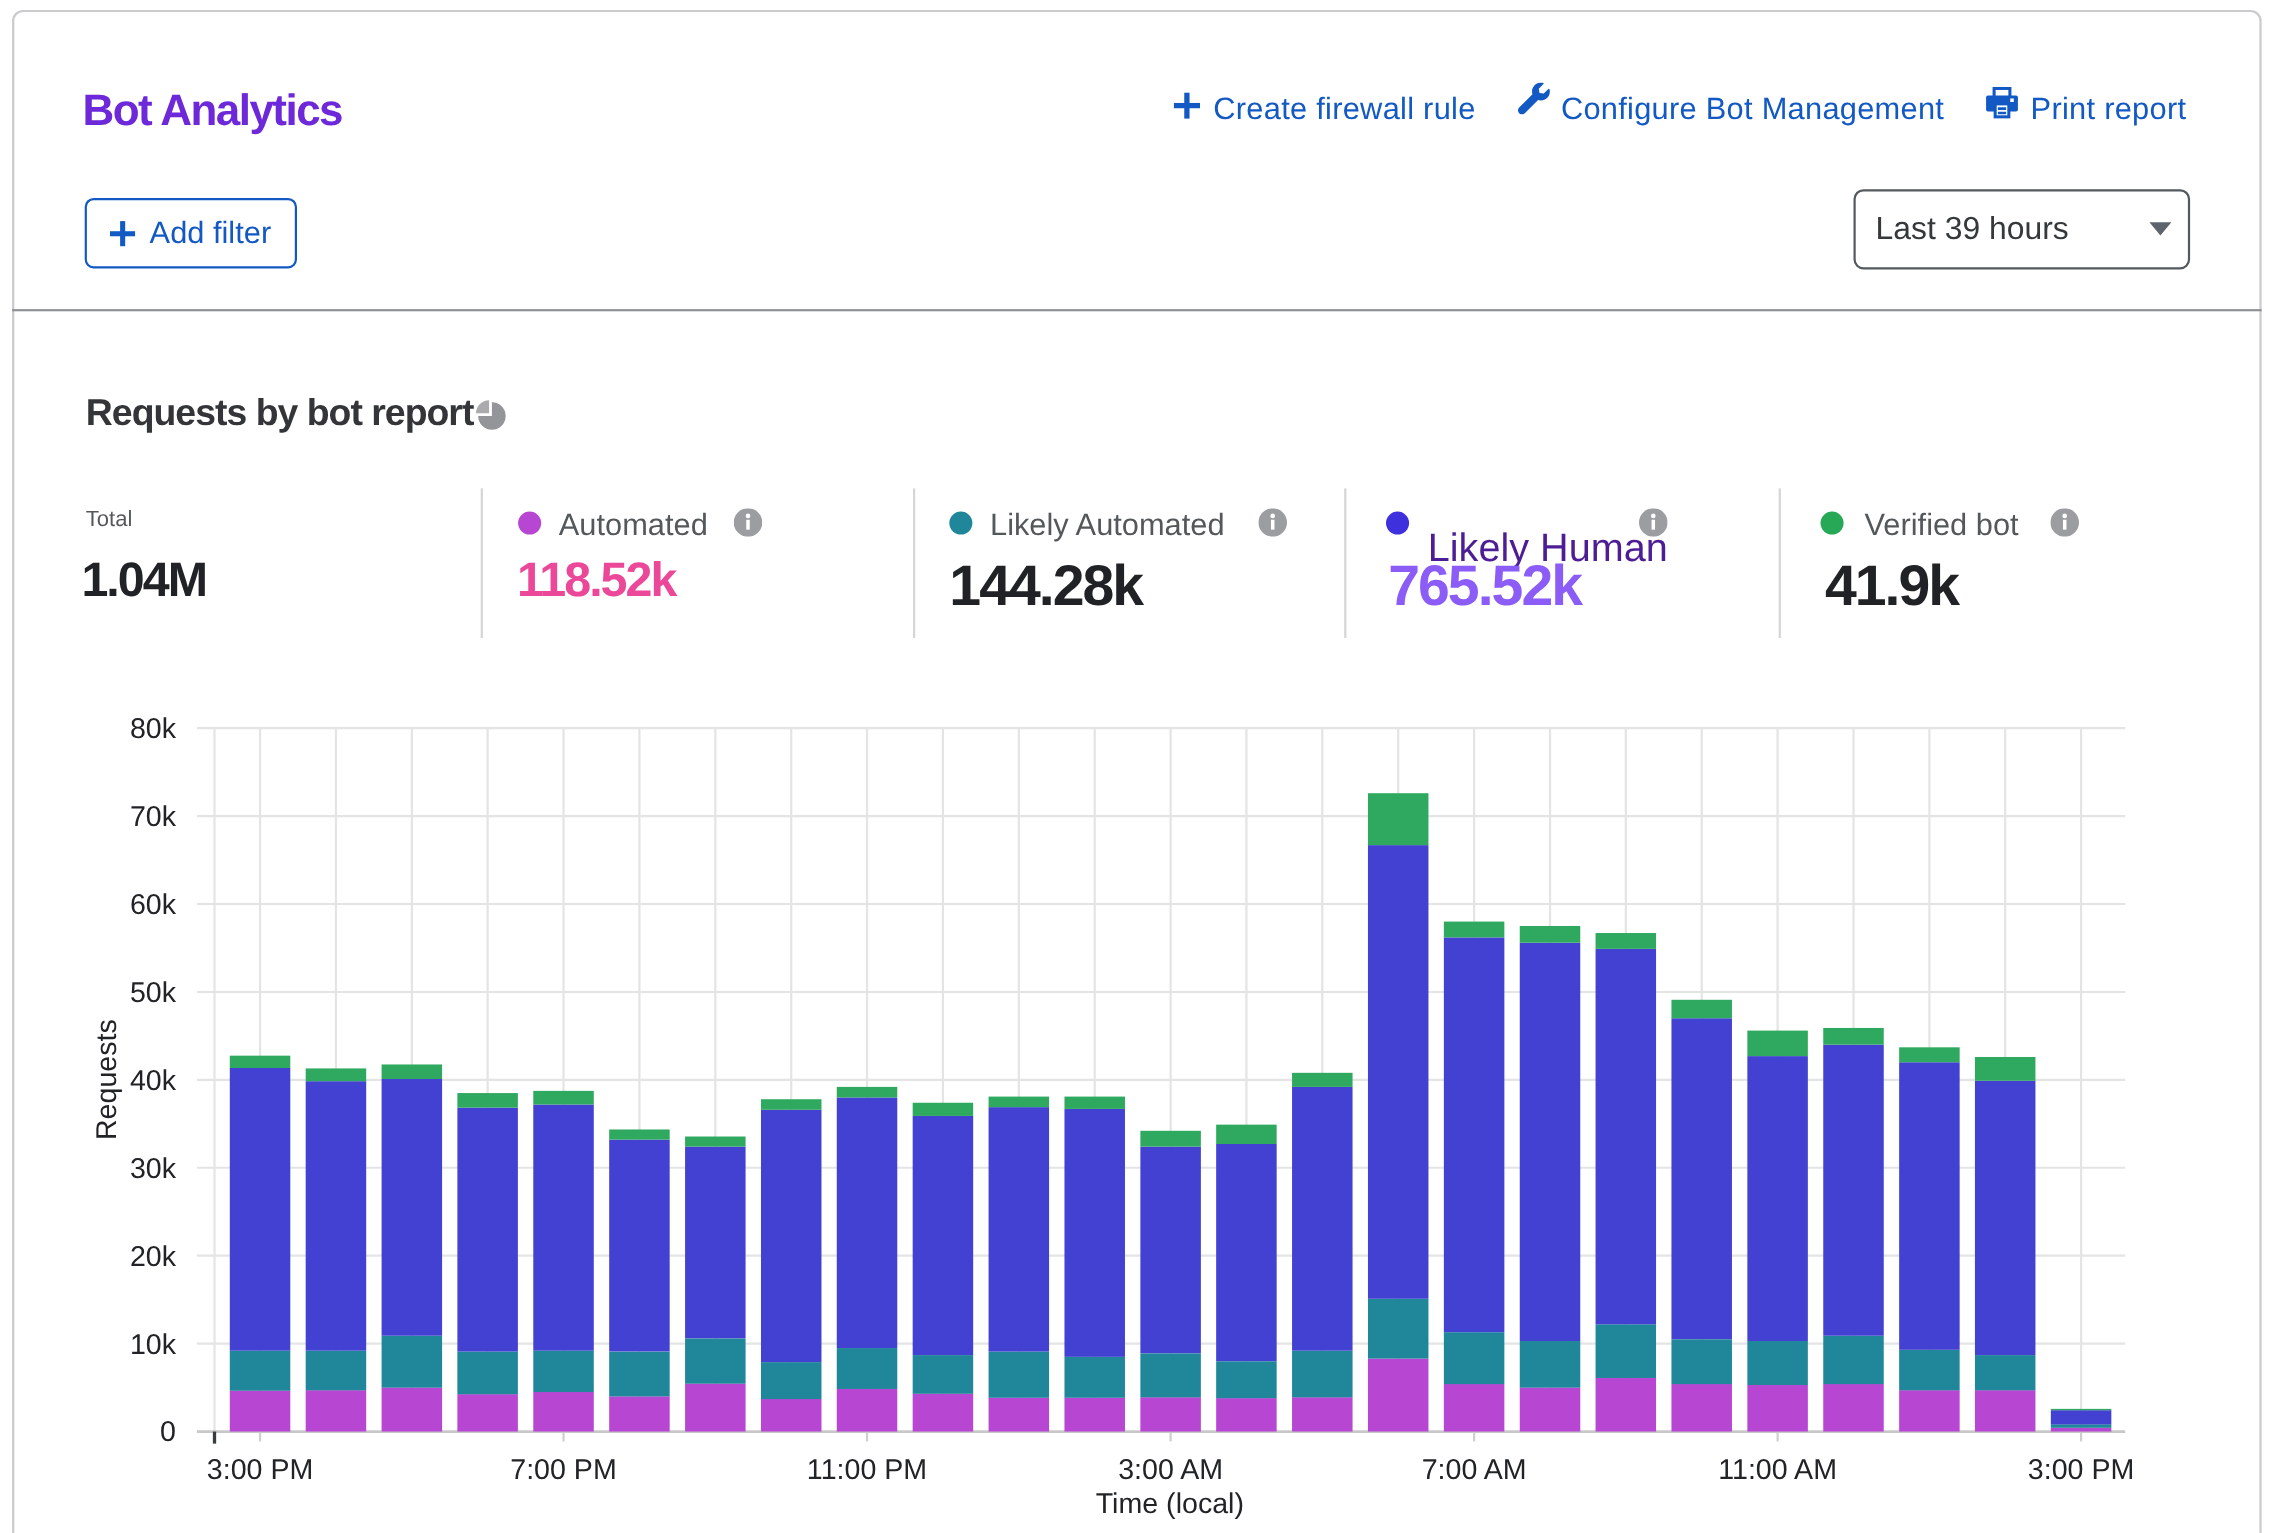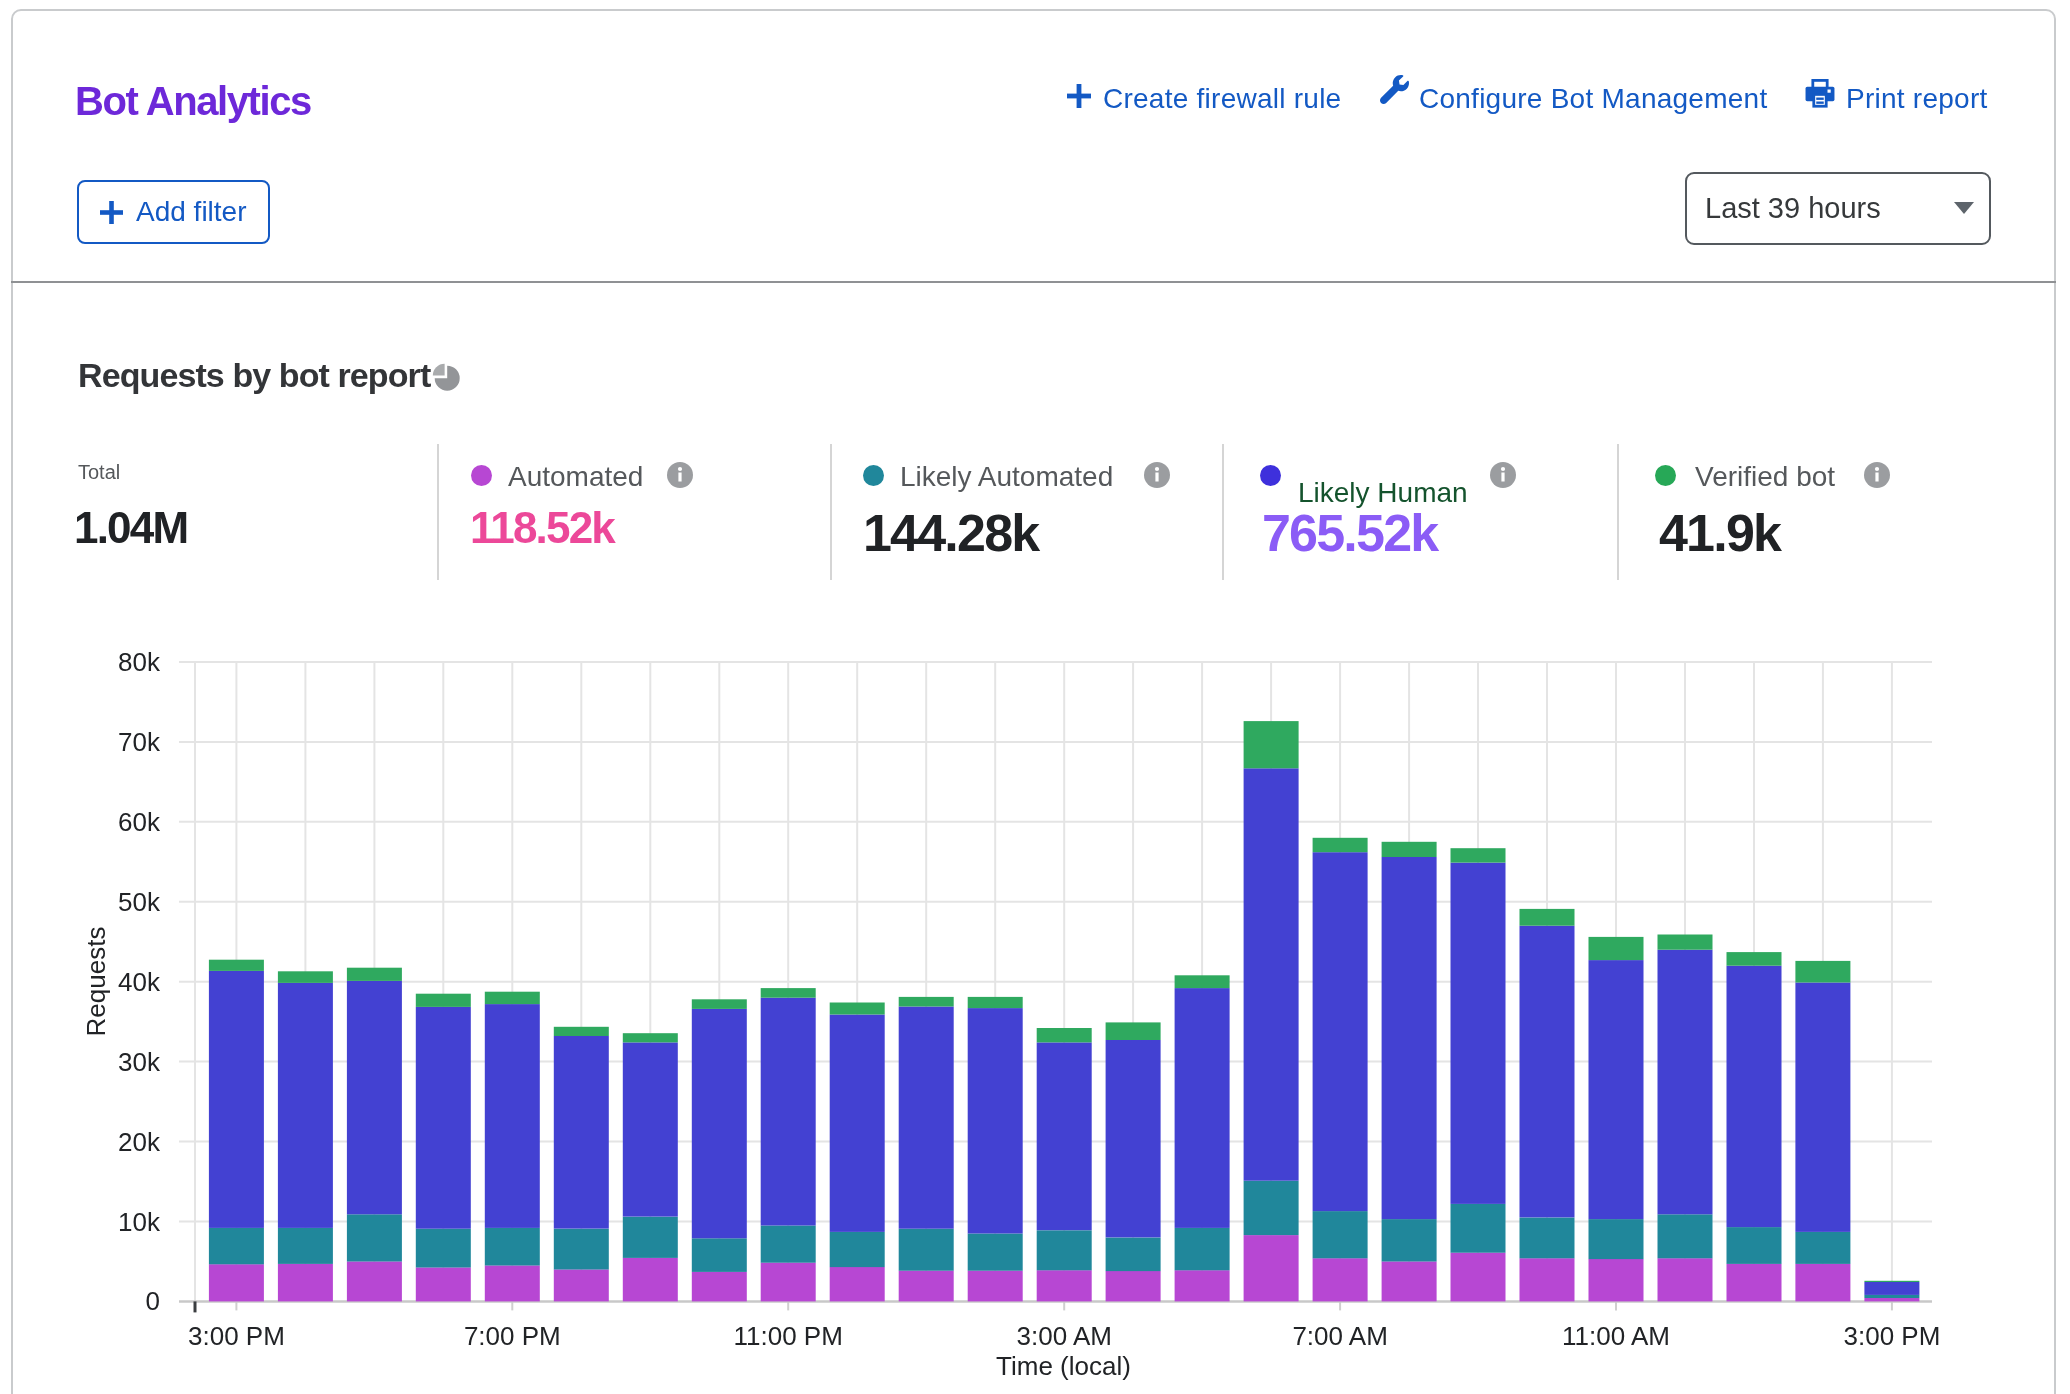--- a/index.html
+++ b/index.html
@@ -75,21 +75,21 @@
   <span style="position:absolute;left:863.0px;top:464.5px;width:21px;height:21px;border-radius:50%;background:#20879b"></span>
   <div class="abs" style="left:900px;top:461px;font-size:28px;color:#55585b">Likely Automated</div>
   <svg width="26" height="26" viewBox="0 0 26 26" style="position:absolute;left:1144px;top:462px">
     <circle cx="13" cy="13" r="13" fill="#9b9da0"></circle>
     <rect x="11.4" y="10.5" width="3.2" height="9" fill="#fff"></rect>
     <circle cx="13" cy="7" r="2.1" fill="#fff"></circle>
   </svg>
   <div class="abs" style="left:863px;top:503px;font-size:52px;font-weight:700;color:#202225;letter-spacing:-1.8px">144.28k</div>
 
   <span style="position:absolute;left:1259.5px;top:464.5px;width:21px;height:21px;border-radius:50%;background:#3e30dc"></span>
-  <div class="abs" style="left:1298px;top:477px;font-size:28px;color:#14532d">Likely Human</div>
+  <div class="abs" style="left:1298px;top:477px;font-size:36px;color:#4c1d95">Likely Human</div>
   <svg width="26" height="26" viewBox="0 0 26 26" style="position:absolute;left:1490px;top:462px">
     <circle cx="13" cy="13" r="13" fill="#9b9da0"></circle>
     <rect x="11.4" y="10.5" width="3.2" height="9" fill="#fff"></rect>
     <circle cx="13" cy="7" r="2.1" fill="#fff"></circle>
   </svg>
   <div class="abs" style="left:1262px;top:503px;font-size:52px;font-weight:700;color:#8b5cf6;letter-spacing:-1.8px">765.52k</div>
 
   <span style="position:absolute;left:1654.5px;top:464.5px;width:21px;height:21px;border-radius:50%;background:#27a857"></span>
   <div class="abs" style="left:1695px;top:461px;font-size:28px;color:#55585b">Verified bot</div>
   <svg width="26" height="26" viewBox="0 0 26 26" style="position:absolute;left:1864px;top:462px">

